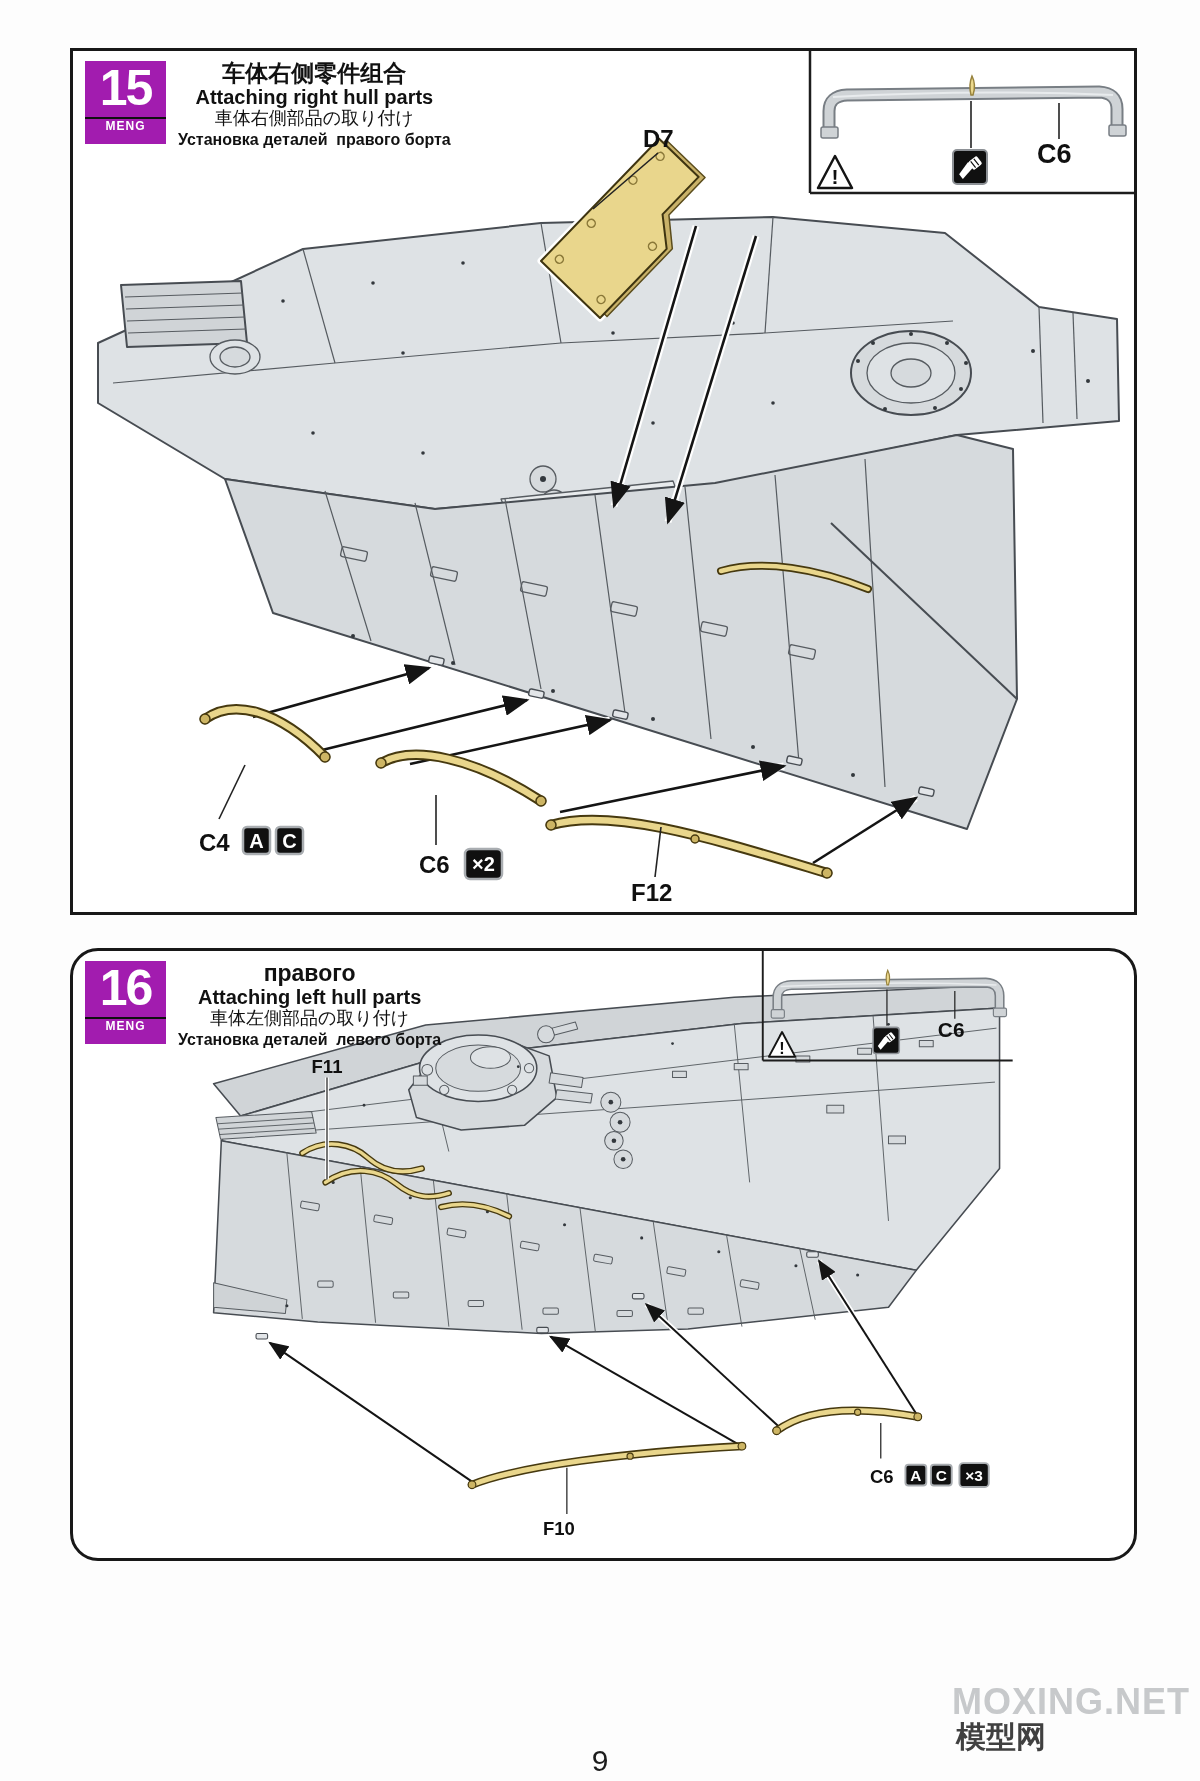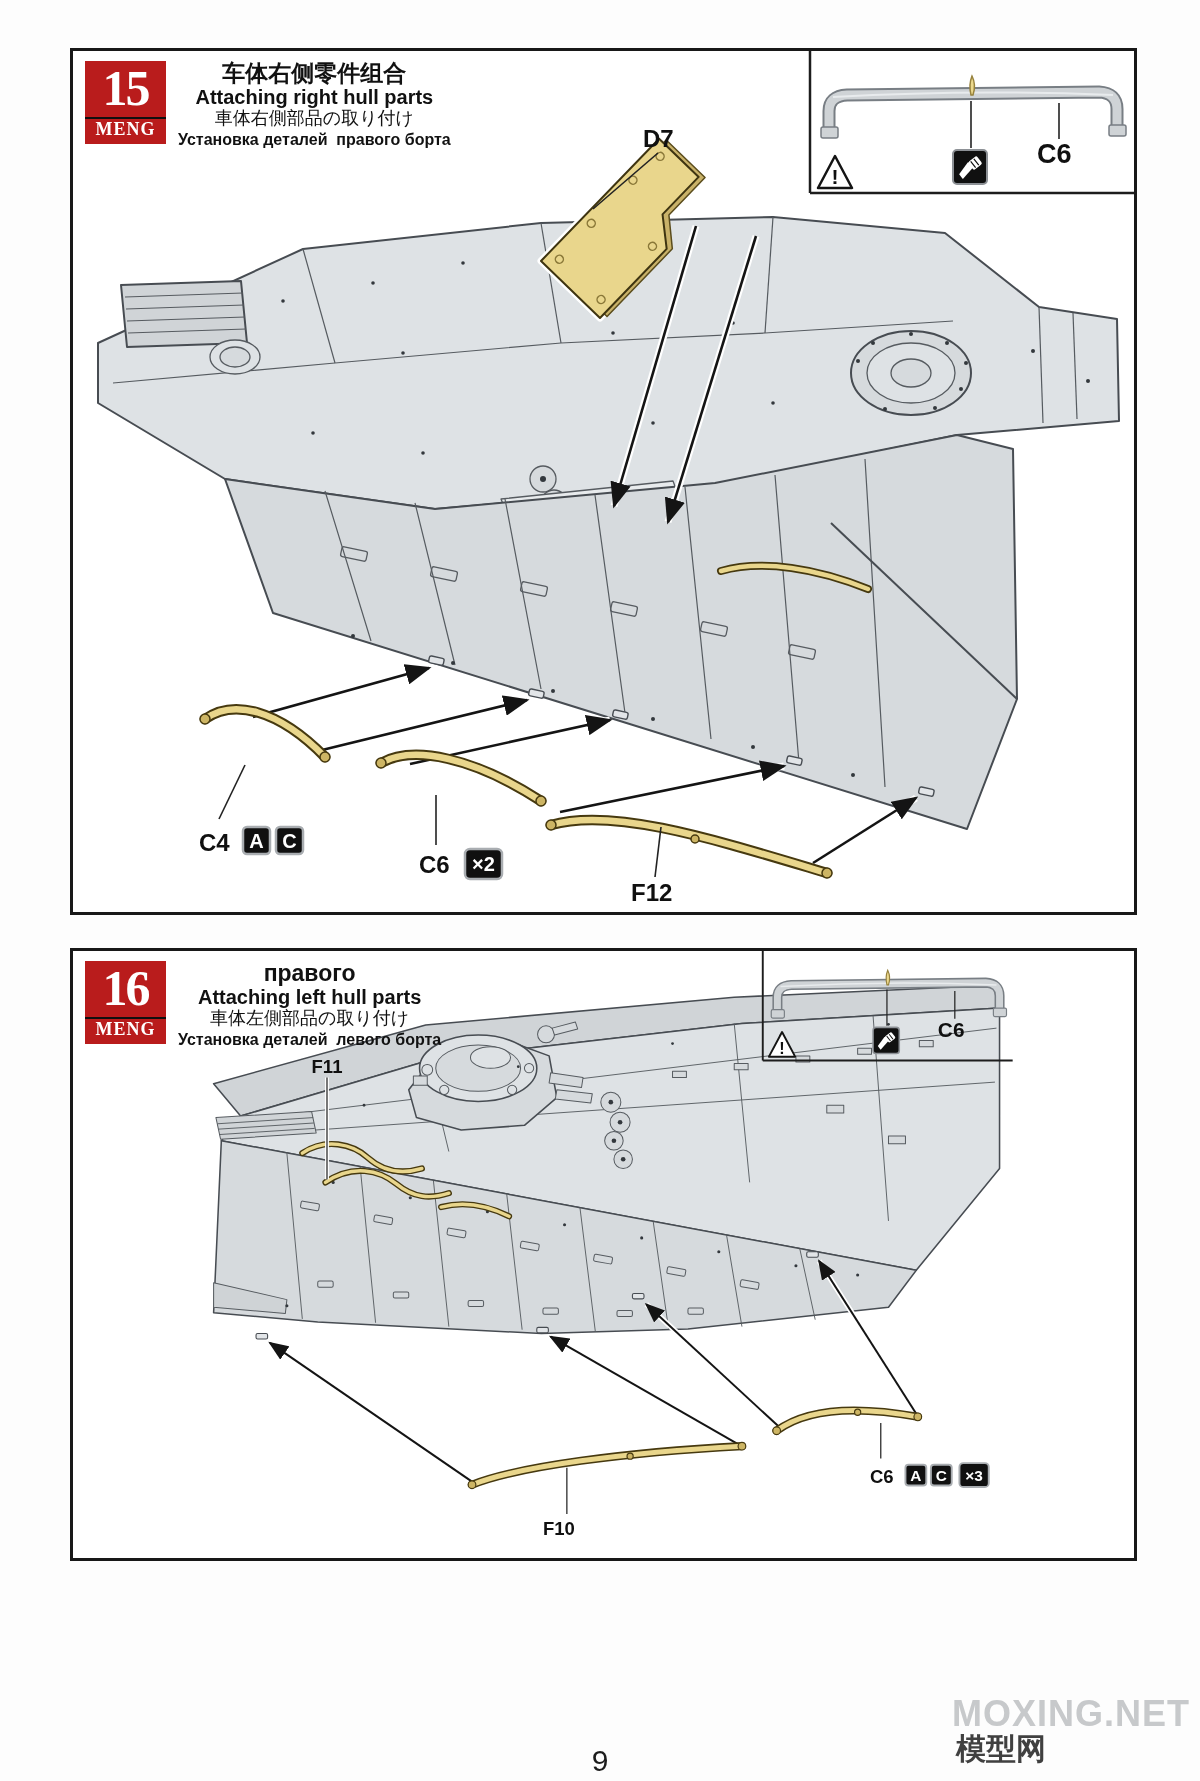--- a/index.html
+++ b/index.html
@@ -1,25 +1,25 @@
 <!DOCTYPE html>
 <html><head>
 <meta charset="utf-8">
 <style>
   html,body{margin:0;padding:0;background:#ffffff;}
   .page{position:relative;width:1200px;height:1781px;background:#fdfdfd;overflow:hidden;
         font-family:"Liberation Sans",sans-serif;}
   .step{position:absolute;box-sizing:border-box;border:3px solid #181818;background:#ffffff;}
   #step15{left:70px;top:48px;width:1067px;height:867px;}
-  #step16{left:70px;top:948px;width:1067px;height:613px;}
+  #step16{left:70px;top:948px;width:1067px;height:613px;border-radius:28px;}
   .step svg{position:absolute;left:0;top:0;width:100%;height:100%;}
-  .step-badge{position:absolute;left:12px;top:10px;width:81px;height:83px;background:#b91c1c;
-              color:#fff;text-align:center;z-index:3;font-family:Liberation Serif, serif;}
+  .step-badge{position:absolute;left:12px;top:10px;width:81px;height:83px;background:#a21caf;
+              color:#fff;text-align:center;z-index:3;}
   .step-num{font-size:50px;font-weight:bold;line-height:54px;letter-spacing:-2px;}
-  .brand{font-size:18px;font-weight:bold;letter-spacing:1px;margin-top:2px;
+  .brand{font-size:12px;font-weight:bold;letter-spacing:1px;margin-top:2px;
          border-top:2px solid #101010;}
   .titles{position:absolute;left:105px;top:8px;z-index:3;color:#111;text-align:center;}
   .t-zh{font-size:23px;font-weight:bold;line-height:28px;}
   .t-en{font-size:20px;font-weight:bold;line-height:21px;}
   .t-ja{font-size:18px;line-height:21px;}
   .t-ru{font-size:16px;font-weight:bold;line-height:21px;white-space:pre;}
   
   .f1{fill:#dee2e5;}.f2{fill:#d6dadd;}.f3{fill:#d0d4d7;}
   .hl{stroke:#474c52;stroke-width:2;fill:none;stroke-linejoin:round;}
   .hlt{stroke:#565b60;stroke-width:1.2;fill:none;}
@@ -33,21 +33,21 @@
   .leader{stroke:#222;stroke-width:1.6;fill:none;}
   .lbl{font:bold 24px "Liberation Sans",sans-serif;fill:#101010;}
   .lbl-inset{font:bold 27px "Liberation Sans",sans-serif;fill:#101010;}
   .badge-box{fill:#101010;stroke:#a9adb1;stroke-width:2.5;}
   .badge-t{font:bold 20px "Liberation Sans",sans-serif;fill:#ffffff;text-anchor:middle;}
   .warn-tri{fill:#ffffff;stroke:#141414;stroke-width:2.5;stroke-linejoin:round;}
   .warn-t{font:bold 21px "Liberation Sans",sans-serif;fill:#101010;text-anchor:middle;}
   .inset-line{stroke:#1d1d1d;stroke-width:2.5;}
   .dot{fill:#33383d;}
   .lug{fill:#e2e5e8;stroke:#474c52;stroke-width:1.4;}
-  .watermark{position:absolute;left:952px;top:1684px;z-index:5;line-height:1;margin-top:12px;}
+  .watermark{position:absolute;left:952px;top:1684px;z-index:5;line-height:1;}
   .wm1{font-size:36px;font-weight:bold;color:#c7c9cb;letter-spacing:1px;}
   .wm2{font-size:30px;font-weight:bold;color:#404040;margin-top:2px;margin-left:4px;}
   .page-num{position:absolute;left:0;top:1744px;width:1200px;text-align:center;
             font-size:30px;color:#1c1c1c;z-index:4;}
 </style>
 </head>
 <body>
 
 <div class="page">
 

